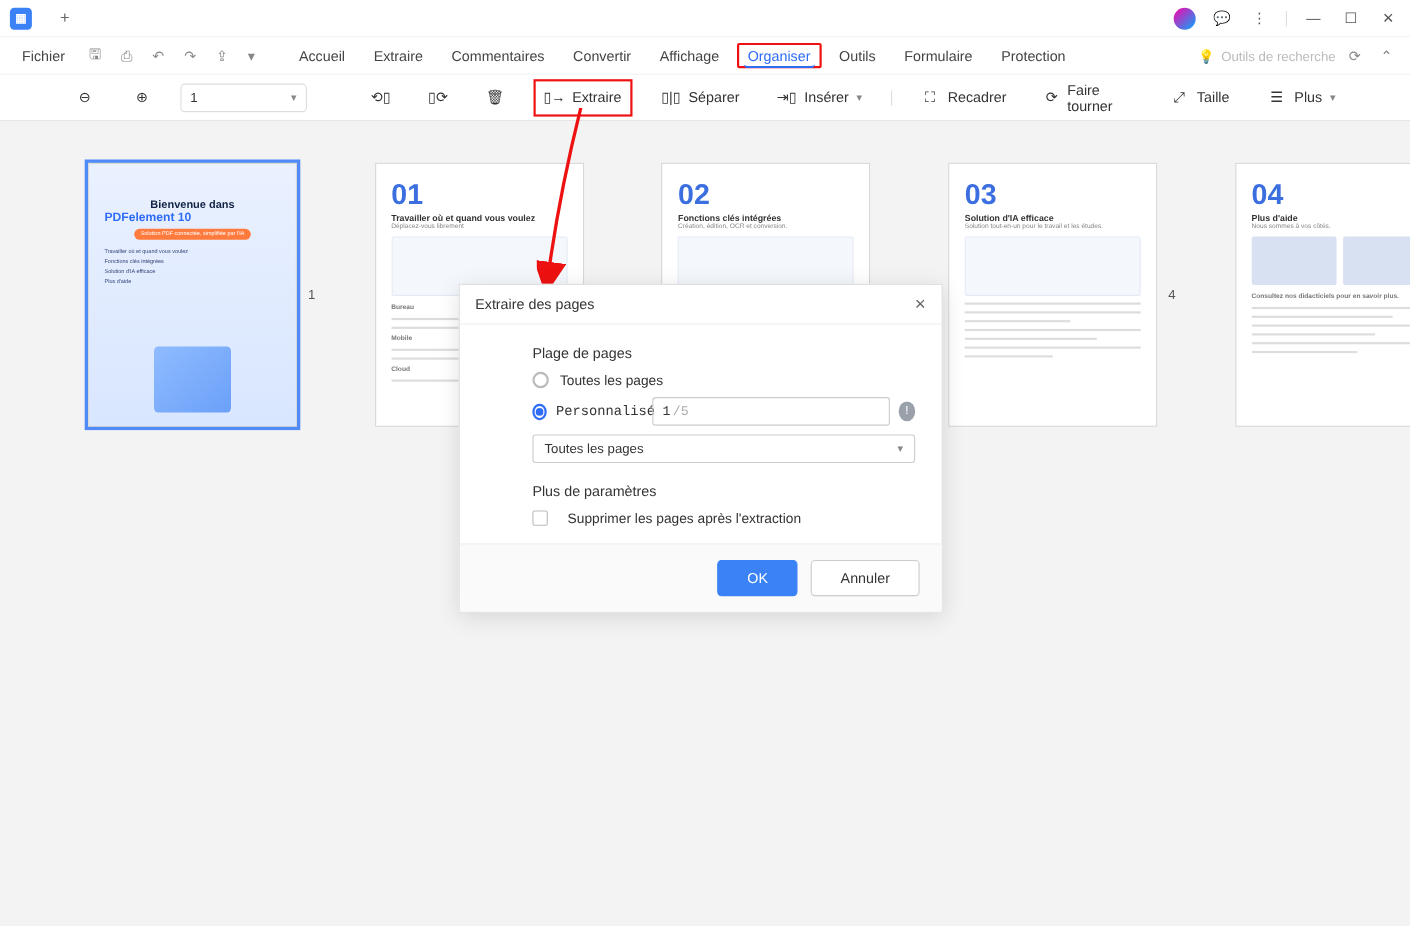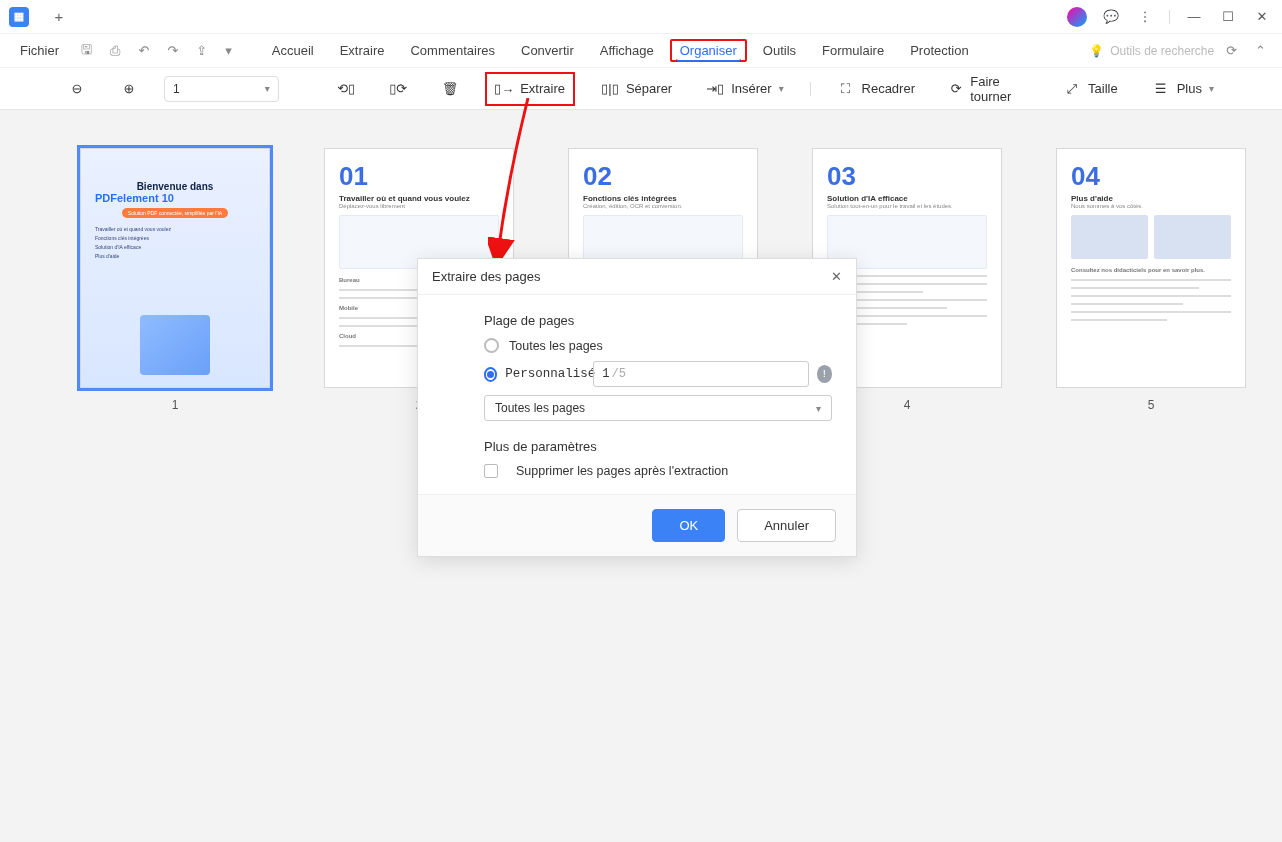--- a/index.html
+++ b/index.html
@@ -32,21 +32,21 @@
 
 .toolbar { display:flex; align-items:center; height:42px; padding:0 60px; gap:18px; background:#fff; border-bottom:1px solid #e6e6e6;}
 .toolbtn { display:flex; align-items:center; gap:7px; color:#333; font-size:13px; cursor:pointer; padding:6px 8px;}
 .page-input{ width:138px; height:26px; border:1px solid #ddd; border-radius:4px; padding:2px 8px; font-size:12px; display:flex; align-items:center; justify-content:space-between;}
 .tool-icon{width:18px;height:18px;display:inline-flex;align-items:center;justify-content:center;}
 .extract-highlight{border:2px solid #e11; padding:4px 6px;}
 
 
 .content { position:relative; background:#f3f3f4; height:calc(842px - 34px - 34px - 42px); padding:38px 80px; }
 .thumbs { display:flex; gap:54px; }
-.thumb { display:flex; flex-direction:column; align-items:center; gap:10px;}
+.thumb { display:flex; flex-direction:row; align-items:center; gap:10px;}
 .page { width:190px; height:240px; background:#fff; border:1px solid #d8d8d8; position:relative; overflow:hidden; padding:12px 14px; font-size:7px; color:#777;}
 .page.selected{ outline:3px solid #4f8af7; }
 .page-num { font-size:12px; color:#555;}
 .pg-bignum{font-size:26px;font-weight:700;color:#3b6fe0;}
 .pg-title{font-size:8px;font-weight:700;color:#333;margin-top:2px;}
 .pg-sub{font-size:6px;color:#888;}
 .pg-block{margin-top:6px;height:54px;background:#f4f7fc;border:1px solid #e4eaf5;border-radius:2px;}
 .pg-lines{margin-top:6px;height:2px;background:#ddd;margin-bottom:3px;}
 .page1{background:linear-gradient(180deg,#eaf1ff,#d8e6ff);color:#124;}
 .page1 .hdr{font-size:10px;font-weight:700;text-align:center;margin-top:20px;}

